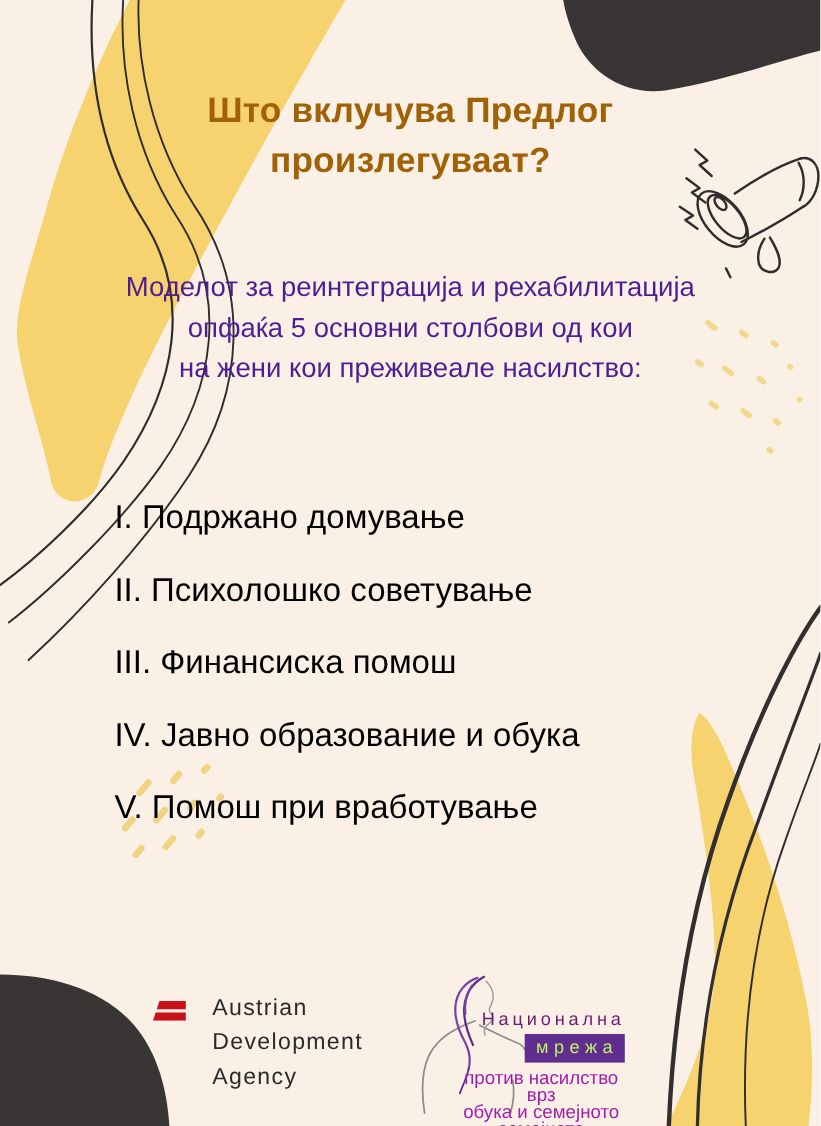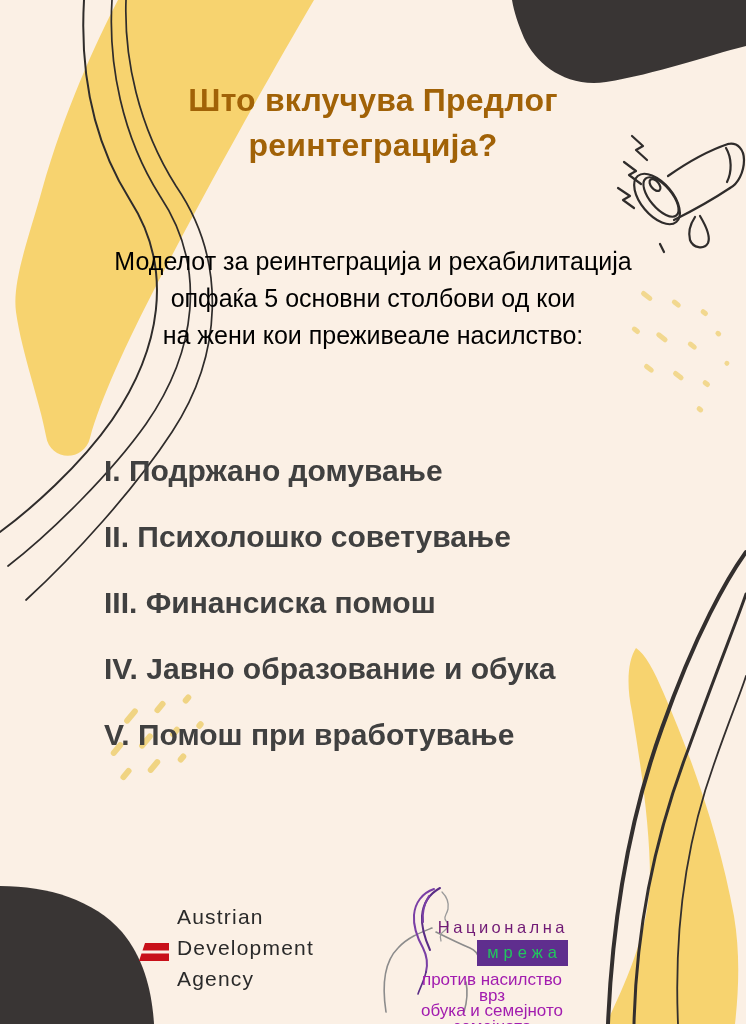--- a/index.html
+++ b/index.html
@@ -11,38 +11,38 @@
   }
   .decor-svg { position:absolute; left:0; top:0; width:746px; height:1024px; }
 
   .title-block {
     position:absolute; left:63px; top:78px; width:620px;
     text-align:center; font-weight:bold; font-size:32px; line-height:45px;
     color:#a16207; letter-spacing:0.2px;
   }
   .intro-block {
     position:absolute; left:43px; top:243px; width:660px;
-    text-align:center; font-size:25px; line-height:37px; color:#000000;
+    text-align:center; font-size:25px; line-height:37px; color:#4c1d95;
   }
   .pillars-block { position:absolute; left:104px; top:452px; width:560px; }
   .pillar-item {
-    font-weight:bold; font-size:30px; line-height:38px; color:#404040;
+    font-weight:normal; font-size:30px; line-height:38px; color:#000000;
     margin-bottom:28px; white-space:nowrap;
   }
 
-  .ada-logo { position:absolute; left:139px; top:901px; display:flex; gap:8px;align-items:center; }
+  .ada-logo { position:absolute; left:139px; top:901px; display:flex; gap:24px; }
   .ada-flag { margin-top:9px; }
   .ada-text { font-size:21px; line-height:31px; color:#2a2a2a; letter-spacing:1.2px; }
 
   .network-logo { position:absolute; left:378px; top:886px; width:210px; height:132px; }
   .network-figure { position:absolute; left:0; top:0; }
   .network-text { position:absolute; left:38px; top:32px; width:152px; text-align:right; }
   .network-name { font-size:16.5px; letter-spacing:3.5px; color:#701a75; }
   .network-box {
-    display:inline-block; background:#5f2e8e; color:#22c55e;
+    display:inline-block; background:#5f2e8e; color:#bef264;
     font-size:16.5px; letter-spacing:5px; padding:3px 6px 4px 10px; margin-top:3px;
   }
   .network-tagline { margin-top:6px; font-size:17px; line-height:15.5px; color:#a21caf;text-align:center; }
 </style>
 </head>
 <body>
 
 <div class="poster">
 
   <svg class="decor-svg" viewBox="0 0 746 1024">
@@ -122,21 +122,21 @@
       <path stroke-width="4" d="M608,1024 C 612,928 626,828 662,728 C 696,632 728,577 746,552"></path>
       <path stroke-width="3" d="M634,1024 C 636,938 652,844 688,750 C 716,672 738,618 746,594"></path>
       <path stroke-width="1.8" d="M678,1024 C 674,930 686,842 714,764 C 730,718 741,692 746,676"></path>
     </g>
 
     <path fill="#393534" d="M0,886 C 48,886 94,900 122,932 C 144,958 152,992 154,1024 L 0,1024 Z"></path>
   </svg>
 
   <div class="title-block">
     <div>Што вклучува Предлог</div>
-    <div>реинтеграција?</div>
+    <div>произлегуваат?</div>
   </div>
 
   <div class="intro-block">
     <div>Моделот за реинтеграција и рехабилитација</div>
     <div>опфаќа 5 основни столбови од кои</div>
     <div>на жени кои преживеале насилство:</div>
   </div>
 
   <div class="pillars-block">
     <div class="pillar-item">I. Подржано домување</div>

